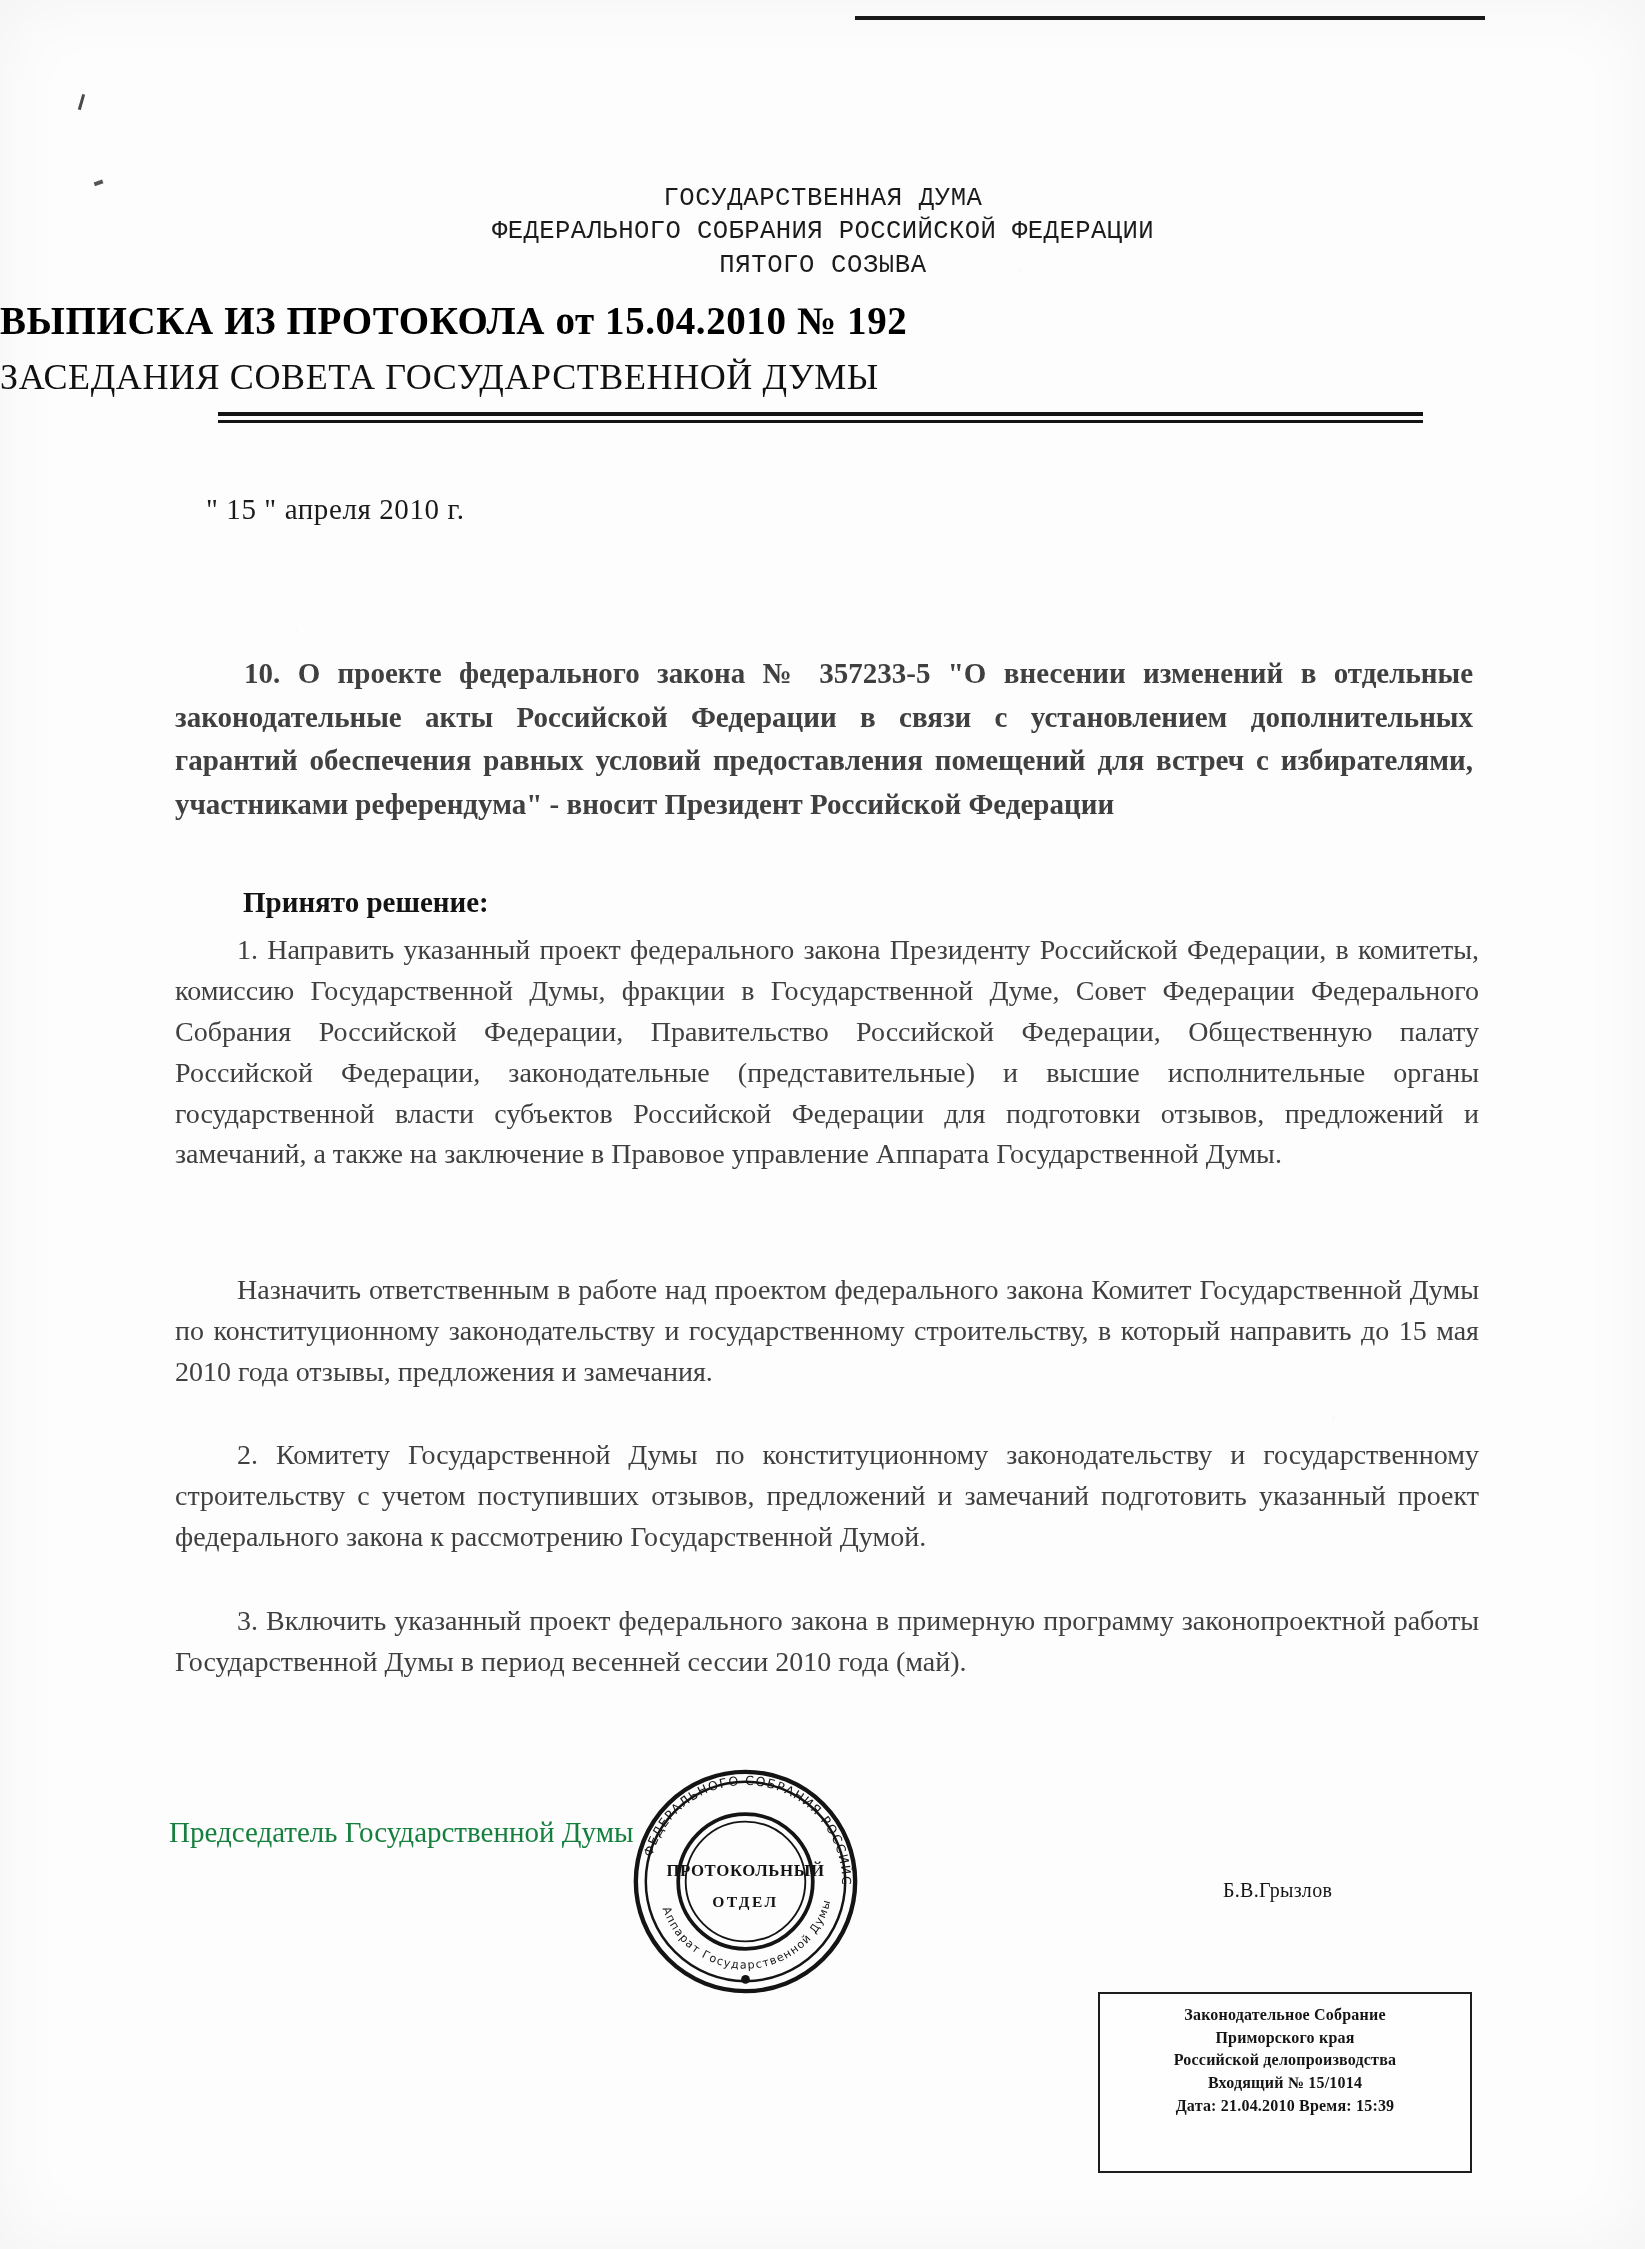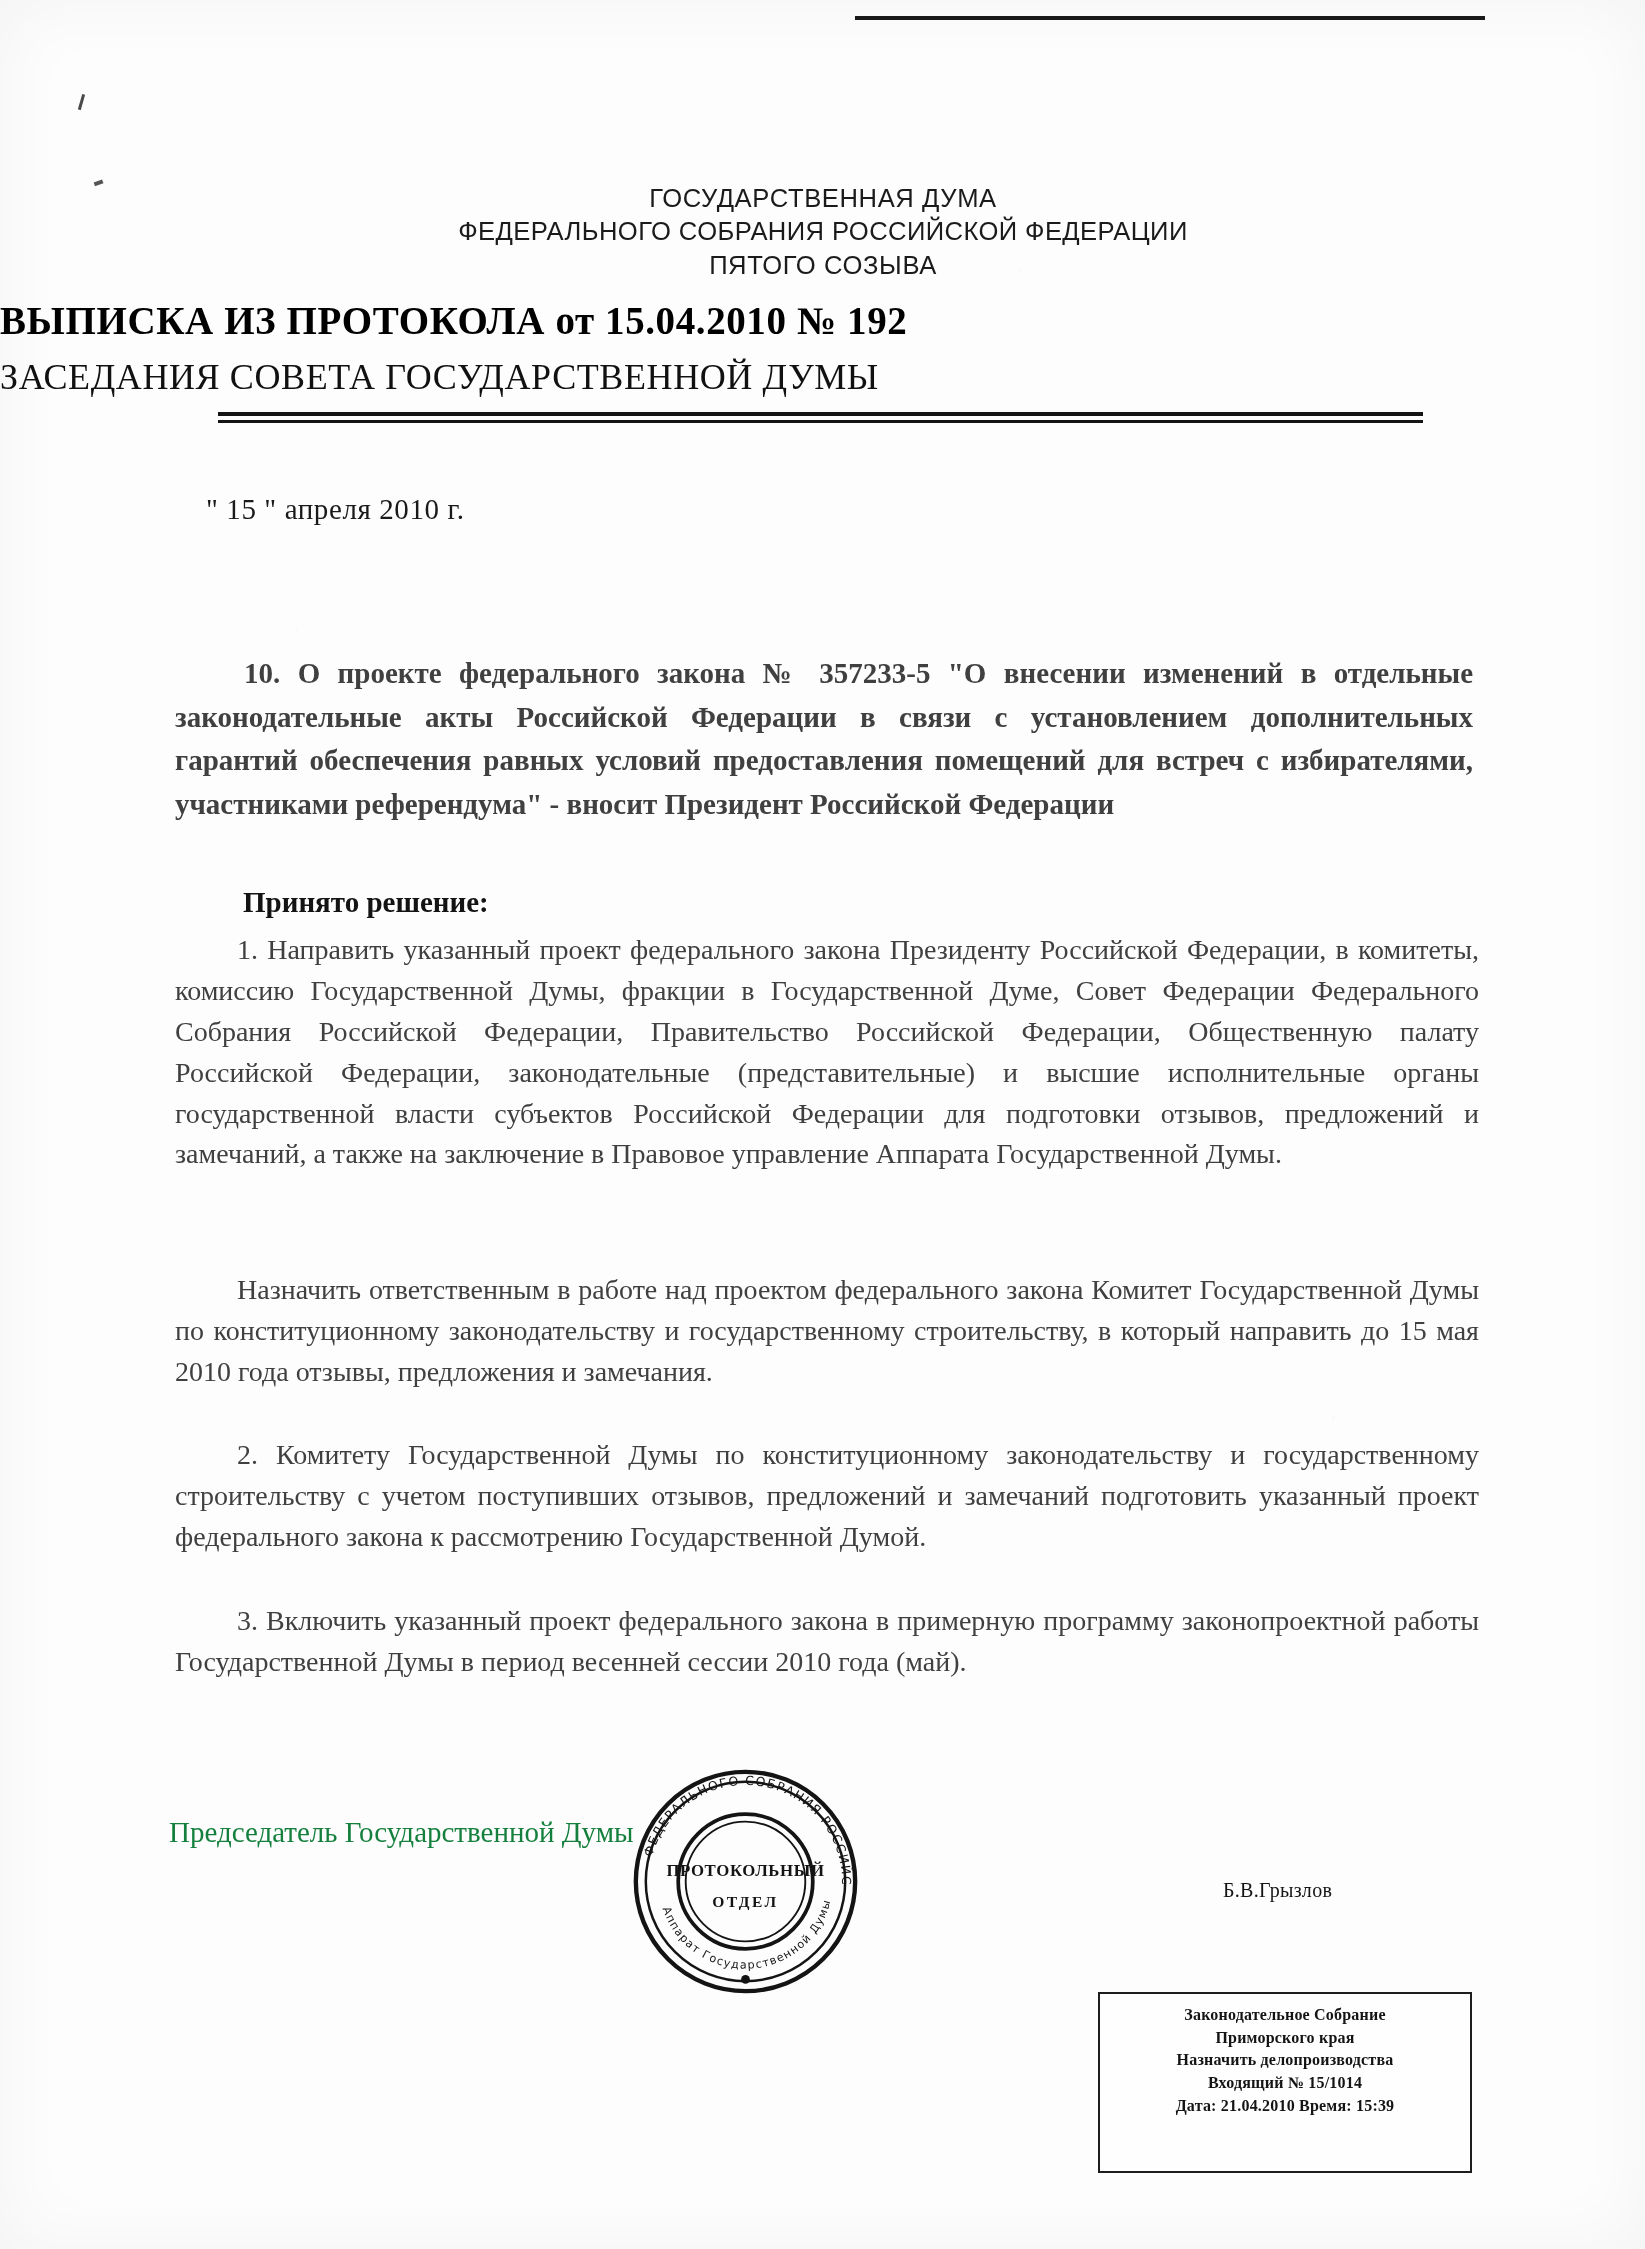--- a/index.html
+++ b/index.html
@@ -76,21 +76,21 @@
   }
 
   .header-block {
     position: absolute;
     top: 182px;
     left: 0;
     width: 1646px;
     text-align: center;
   }
   .header-line {
-    font-family: Liberation Sans, sans-serif;
+    font-family: Liberation Mono, monospace;
     font-size: 25.6px;
     letter-spacing: 0.6px;
     line-height: 1.30;
     color: #1b1b1b;
     text-align: center;
   }
   .header-line.l2 { letter-spacing: 0.4px; }
   .header-line.l3 { letter-spacing: 0.6px; }
 
   .title-main {
@@ -306,21 +306,21 @@
         </text>
         <text x="195" y="186" text-anchor="middle" font-family="Liberation Serif, serif" font-weight="bold" font-size="27" fill="#141414" letter-spacing="1">ПРОТОКОЛЬНЫЙ</text>
         <text x="195" y="236" text-anchor="middle" font-family="Liberation Serif, serif" font-weight="bold" font-size="25" fill="#141414" letter-spacing="4">ОТДЕЛ</text>
         <circle cx="195" cy="352" r="7" fill="#141414"></circle>
       </svg>
     </div>
 
     <div class="reg-stamp">
       <div class="rs-line b">Законодательное Собрание</div>
       <div class="rs-line b">Приморского края</div>
-      <div class="rs-line b">Назначить делопроизводства</div>
+      <div class="rs-line b">Российской делопроизводства</div>
       <div class="rs-line b">Входящий № 15/1014</div>
       <div class="rs-line b">Дата: 21.04.2010 Время: 15:39</div>
     </div>
 
   </div>
 
   <div class="scan-noise"></div>
   <div class="edge-shade"></div>
 </div>
 

